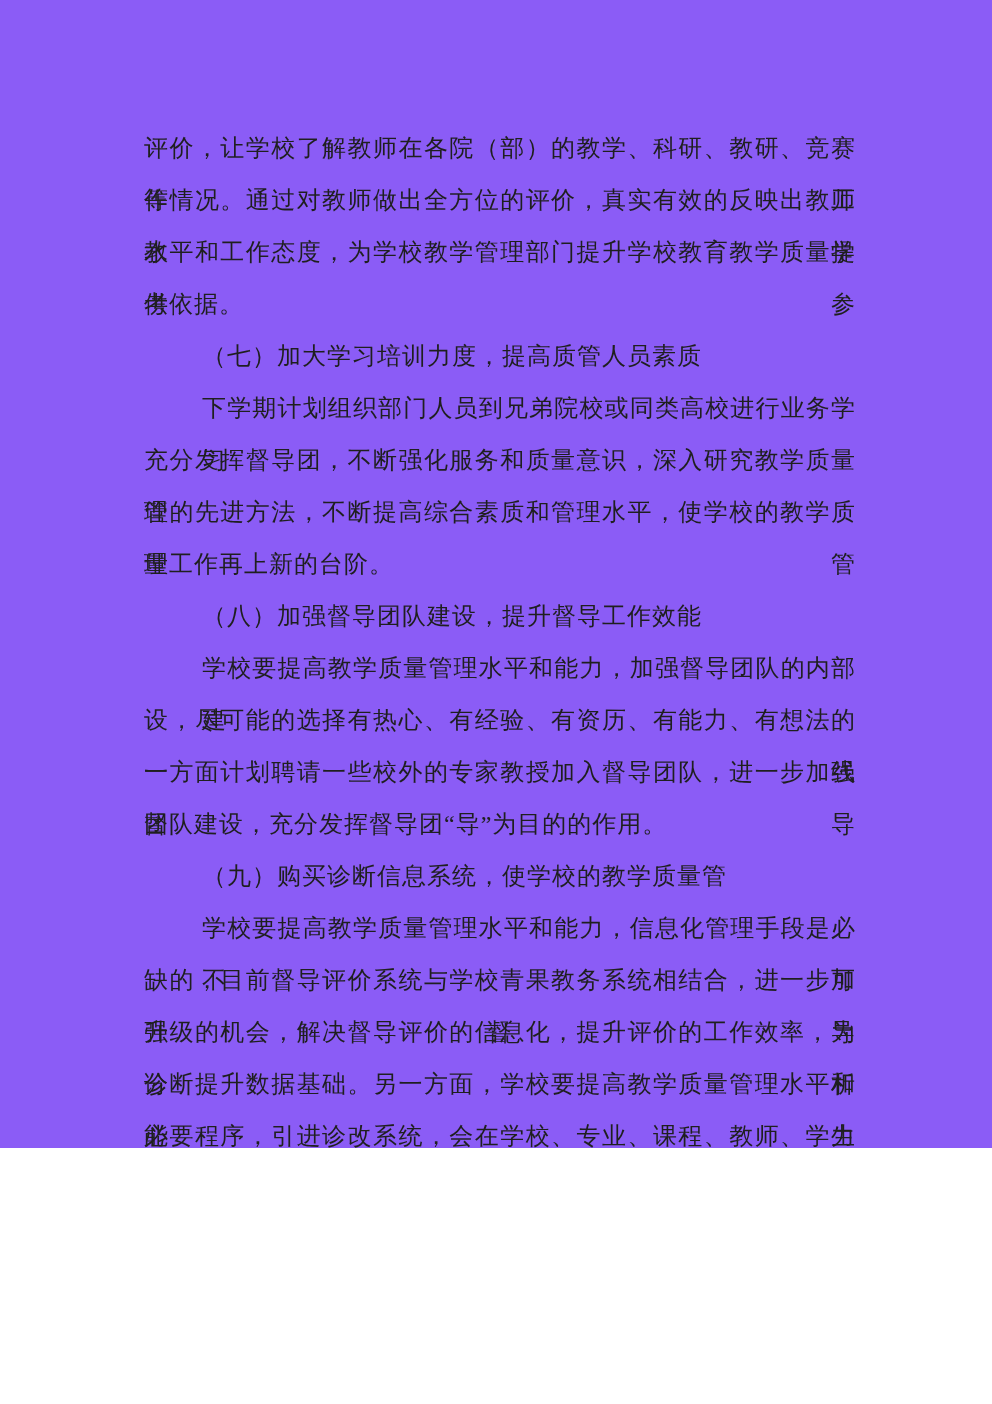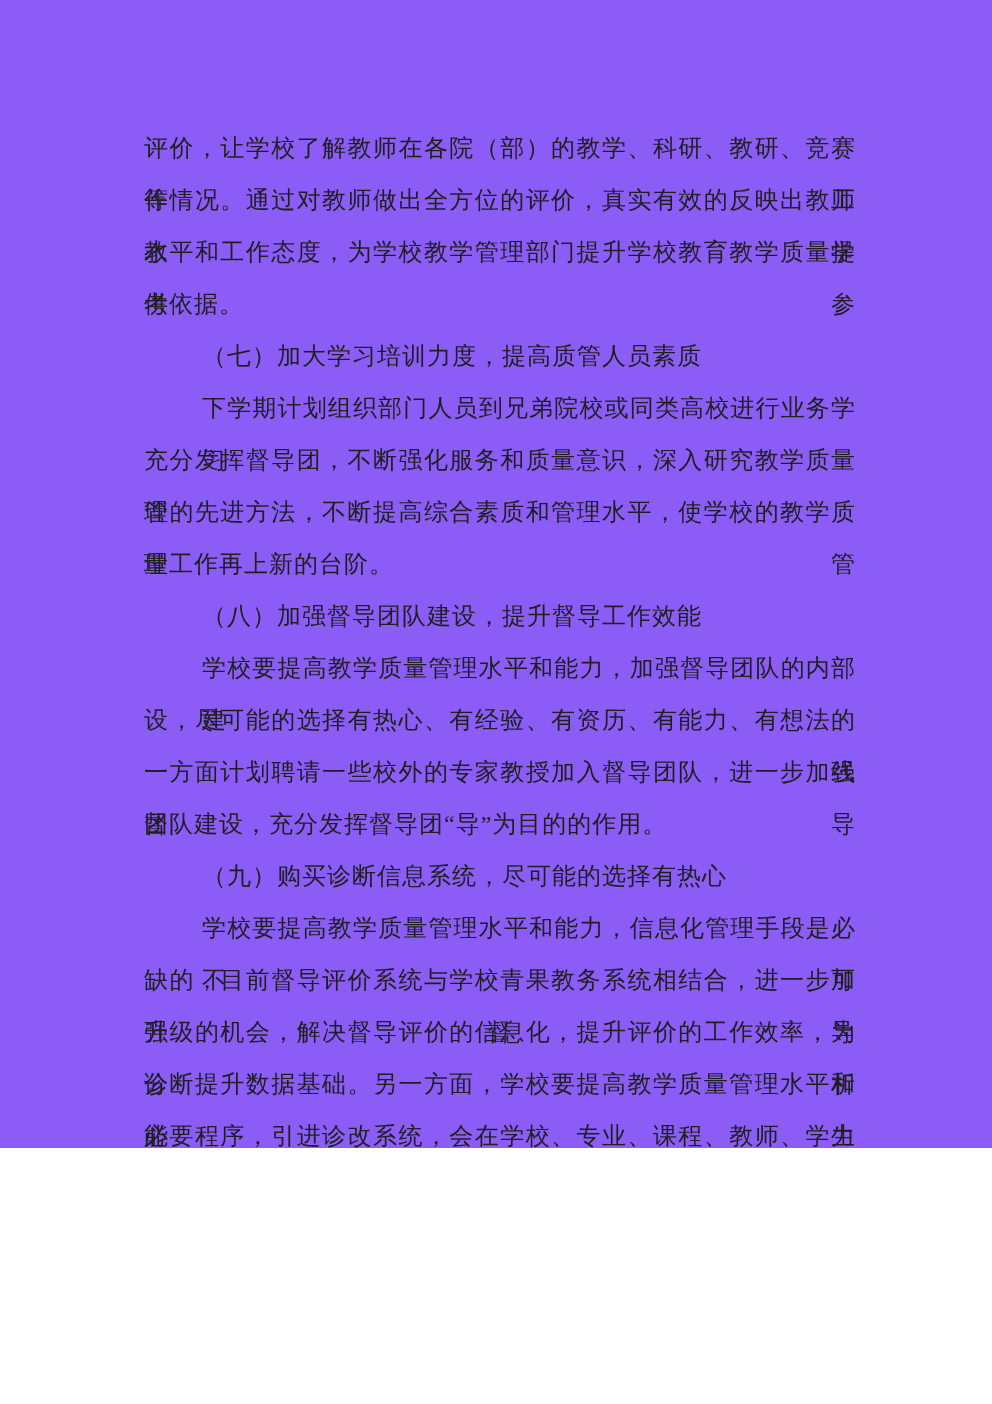--- a/index.html
+++ b/index.html
@@ -57,20 +57,20 @@
     <div class="line ind">（七）加大学习培训力度，提高质管人员素质</div>
     <div class="line ind j">下学期计划组织部门人员到兄弟院校或同类高校进行业务学习</div>
     <div class="line j">充分发挥督导团，不断强化服务和质量意识，深入研究教学质量管</div>
     <div class="line j">理的先进方法，不断提高综合素质和管理水平，使学校的教学质量管</div>
     <div class="line">理工作再上新的台阶。</div>
     <div class="line ind">（八）加强督导团队建设，提升督导工作效能</div>
     <div class="line ind j">学校要提高教学质量管理水平和能力，加强督导团队的内部建</div>
     <div class="line j">设，尽可能的选择有热心、有经验、有资历、有能力、有想法的一线</div>
     <div class="line j">一方面计划聘请一些校外的专家教授加入督导团队，进一步加强督导</div>
     <div class="line">团队建设，充分发挥督导团“导”为目的的作用。</div>
-    <div class="line ind">（九）购买诊断信息系统，尽可能的选择有热心</div>
+    <div class="line ind">（九）购买诊断信息系统，使学校的教学质量管</div>
     <div class="line ind j">学校要提高教学质量管理水平和能力，信息化管理手段是必不可</div>
     <div class="line j">缺的，目前督导评价系统与学校青果教务系统相结合，进一步加强督导</div>
     <div class="line j">升级的机会，解决督导评价的信息化，提升评价的工作效率，为分析</div>
     <div class="line j">诊断提升数据基础。另一方面，学校要提高教学质量管理水平和能力</div>
     <div class="line j">必要程序，引进诊改系统，会在学校、专业、课程、教师、学生五个</div>
   </div>
 </div>
 
 </body></html>

